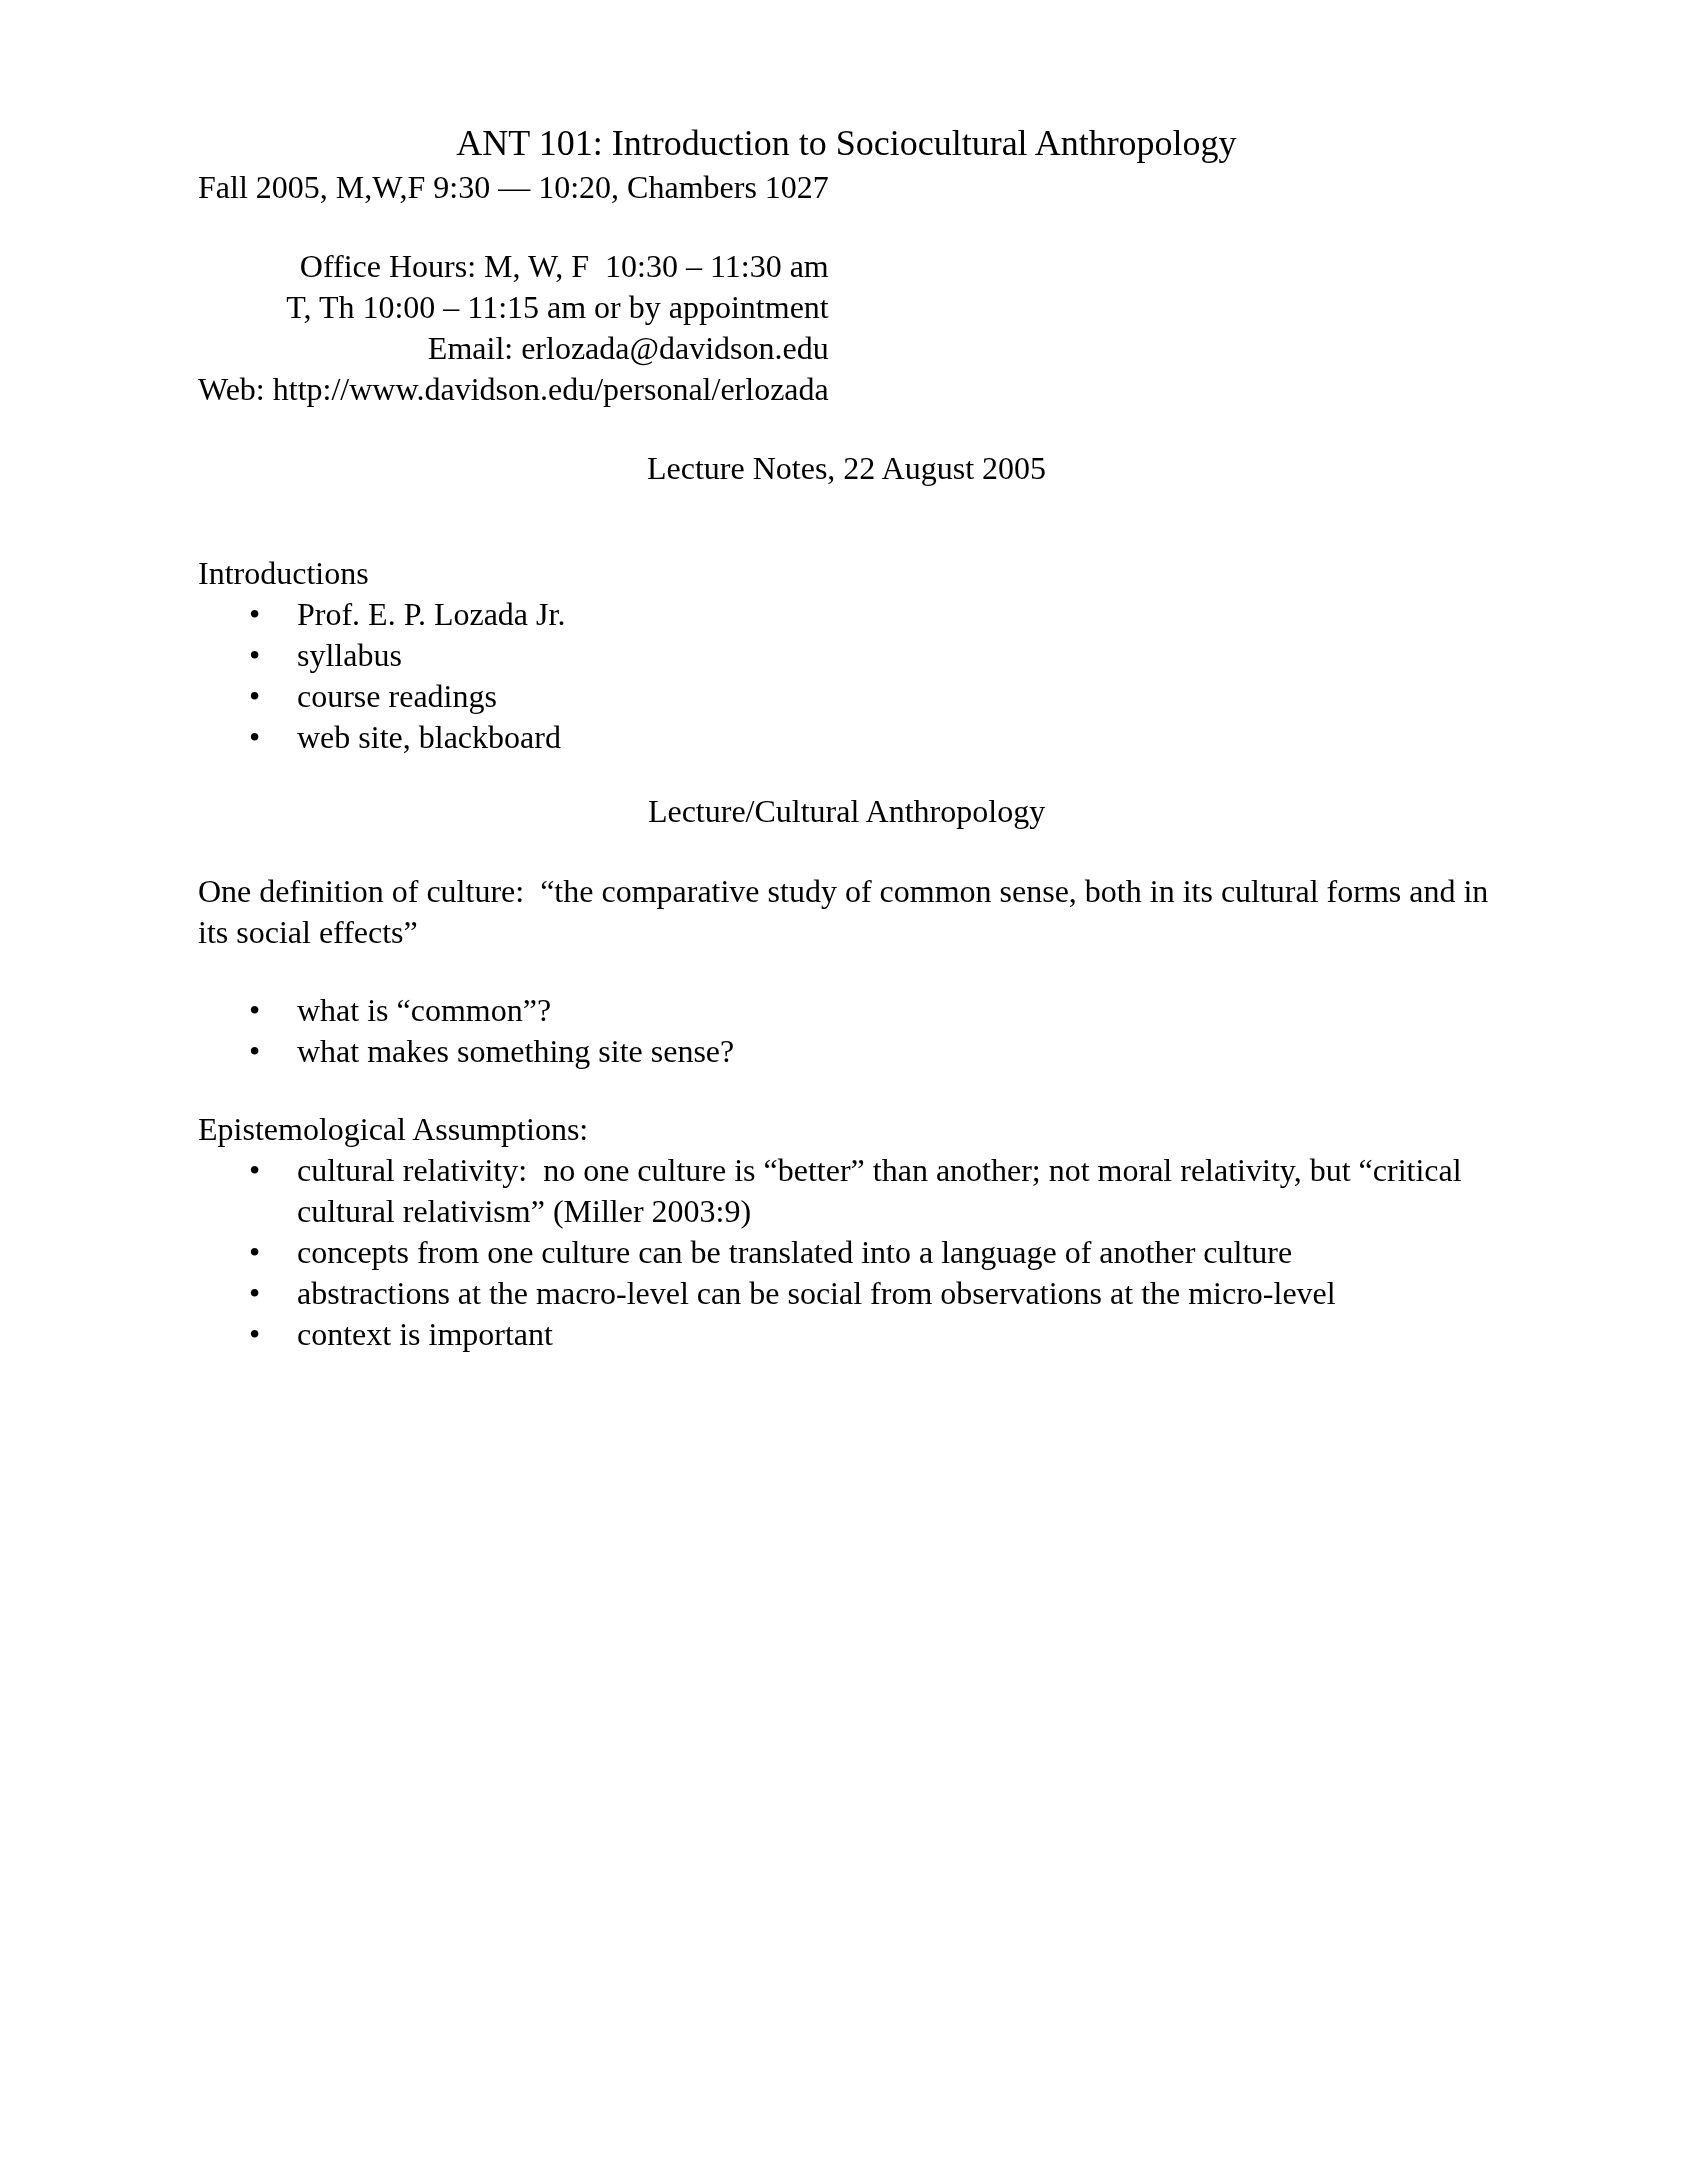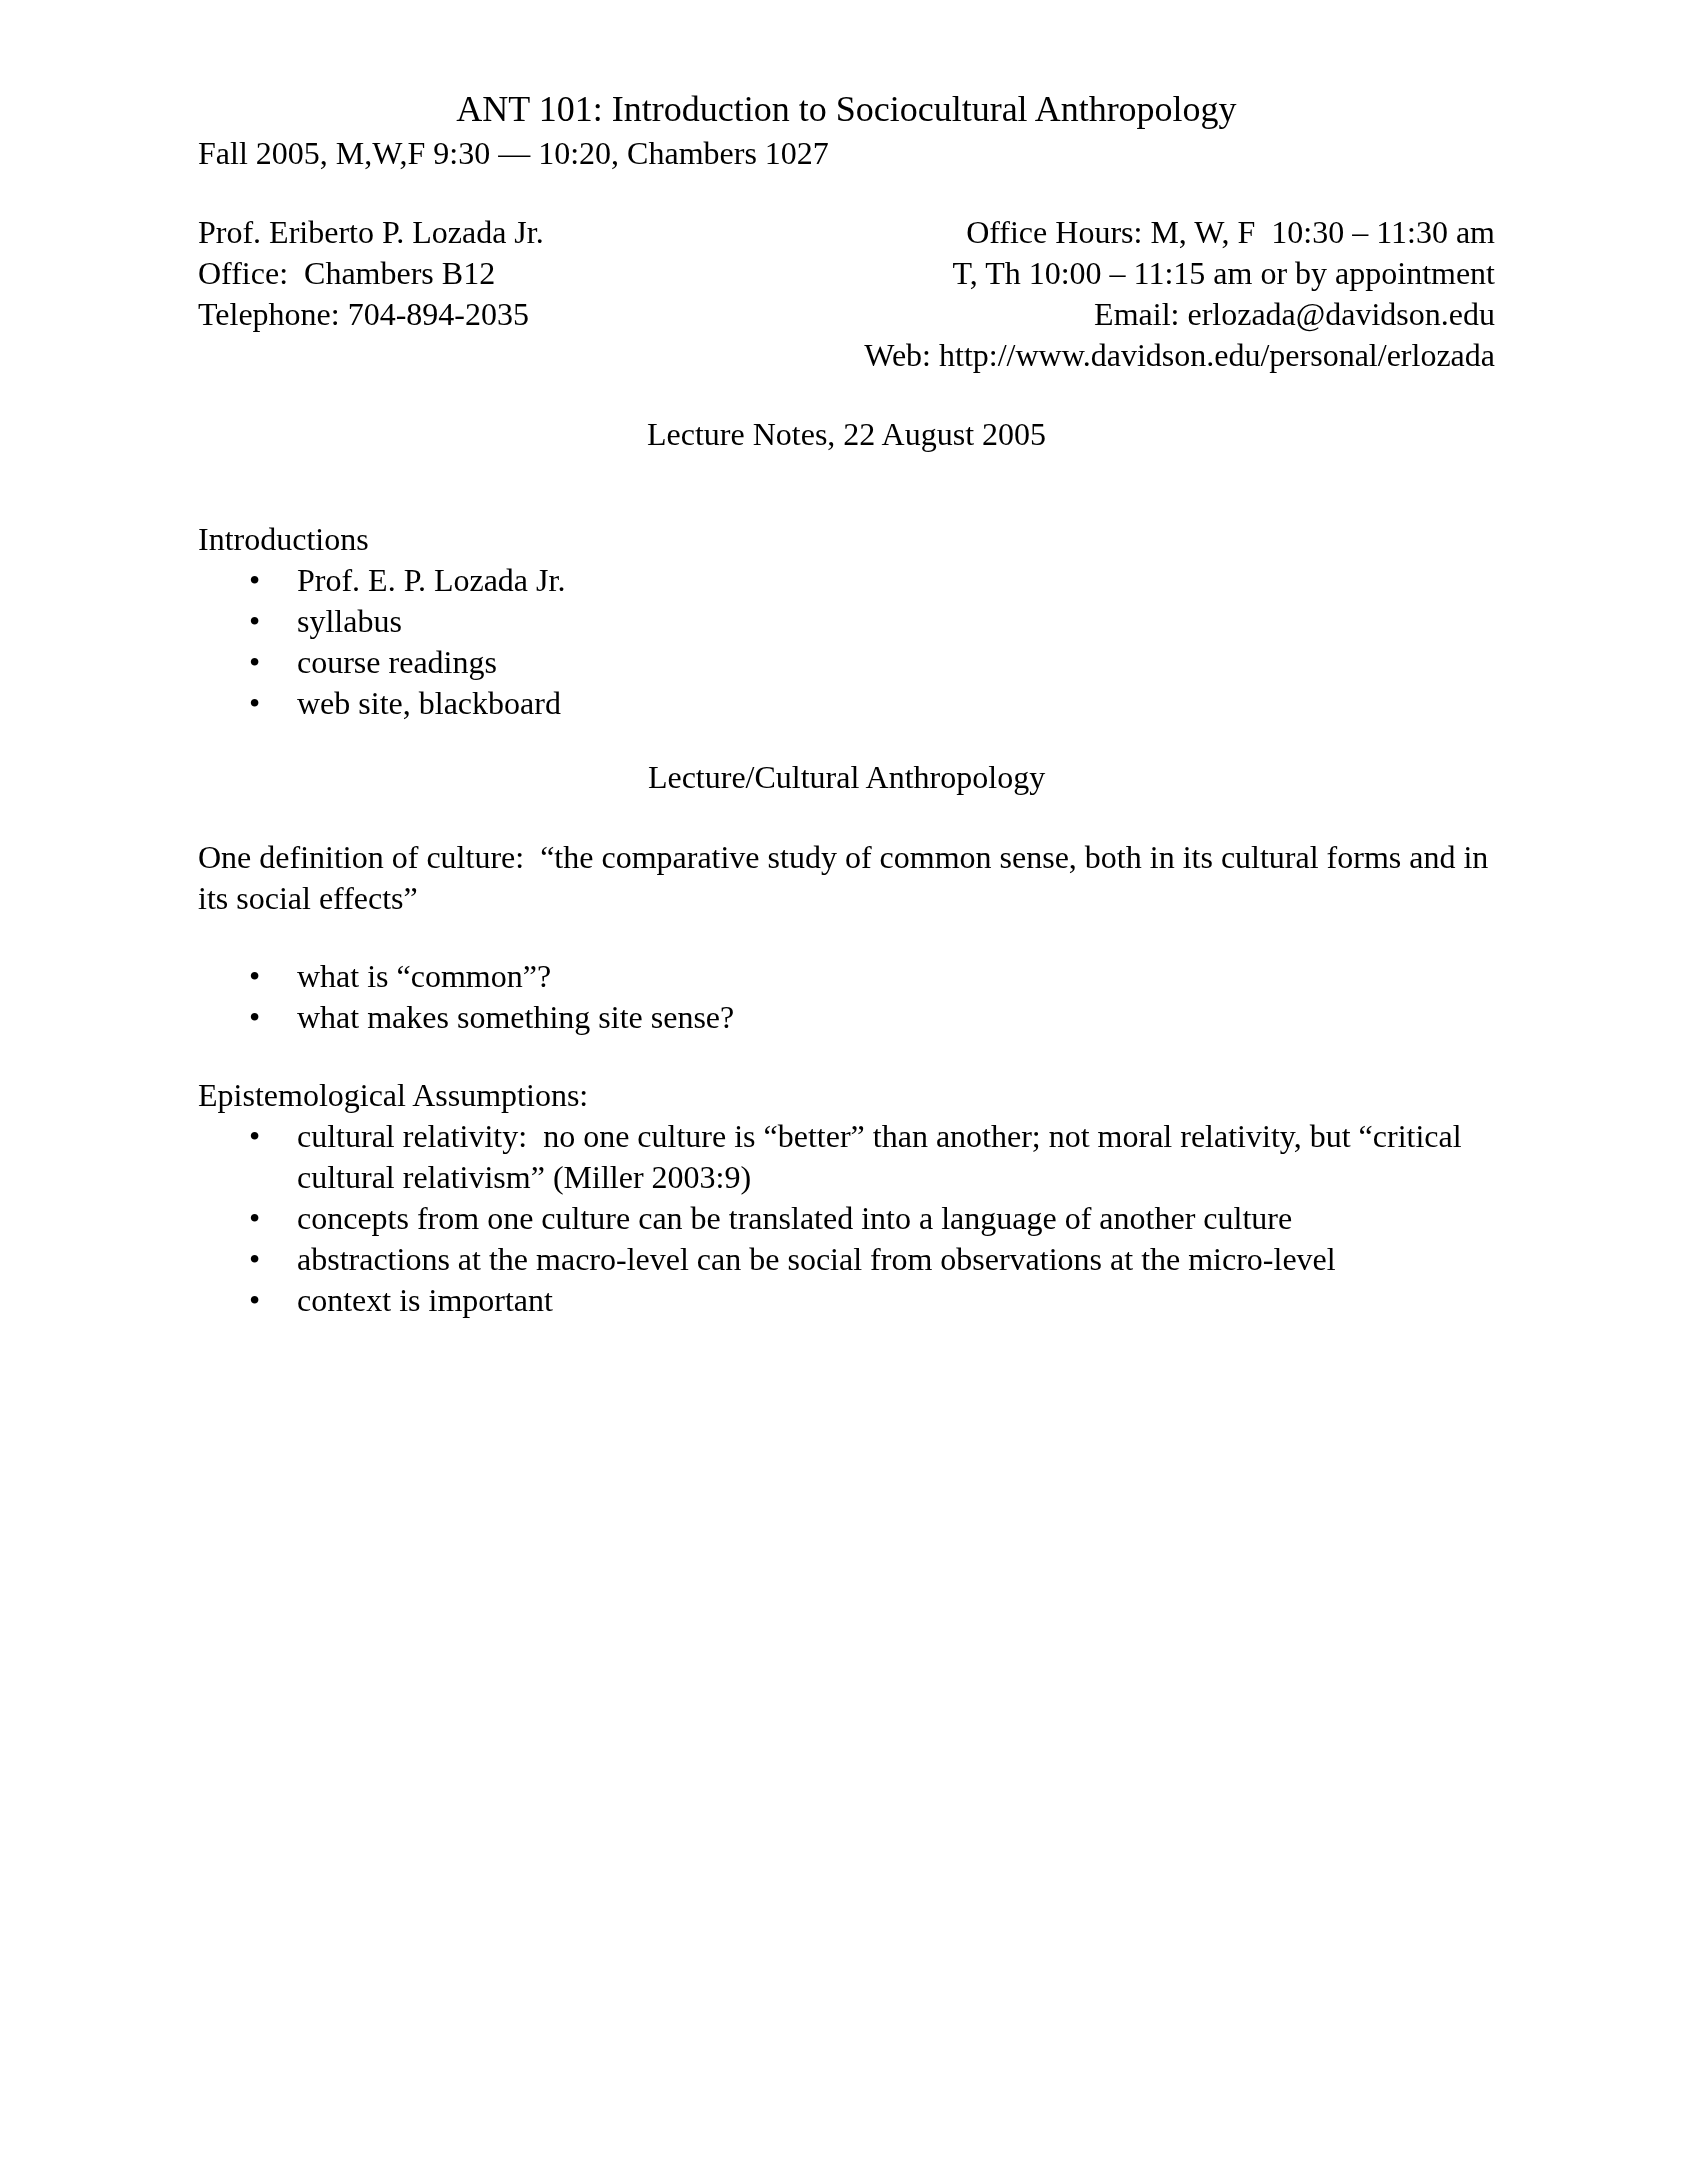--- a/index.html
+++ b/index.html
@@ -18,21 +18,21 @@
     line-height: 41px;
     overflow: hidden;
   }
   .content {
     position: absolute;
     left: 198px;
     top: 0;
     width: 1297px;
   }
   .doc-title {
-    margin-top: 85px;
+    margin-top: 119px;
     font-size: 36px;
     line-height: 48px;
     text-align: center;
     white-space: nowrap;
   }
   .doc-subtitle {
     text-align: left;
     white-space: nowrap;
   }
   .contact {
@@ -81,25 +81,20 @@
 </head>
 <body>
 
 <div class="page">
   <div class="content">
 
     <div class="doc-title">ANT 101: Introduction to Sociocultural Anthropology</div>
     <div class="doc-subtitle">Fall 2005, M,W,F 9:30 — 10:20, Chambers 1027</div>
 
     <div class="contact">
-      <div class="contact-left">
-        <div>Prof. Eriberto P. Lozada Jr.</div>
-        <div>Office:&nbsp; Chambers B12</div>
-        <div>Telephone: 704-894-2035</div>
-      </div>
       <div class="contact-right">
         <div>Office Hours: M, W, F&nbsp; 10:30 – 11:30 am</div>
         <div>T, Th 10:00 – 11:15 am or by appointment</div>
         <div>Email: erlozada@davidson.edu</div>
         <div>Web: http://www.davidson.edu/personal/erlozada</div>
       </div>
     </div>
 
     <div class="lecture-heading">Lecture Notes, 22 August 2005</div>
 

